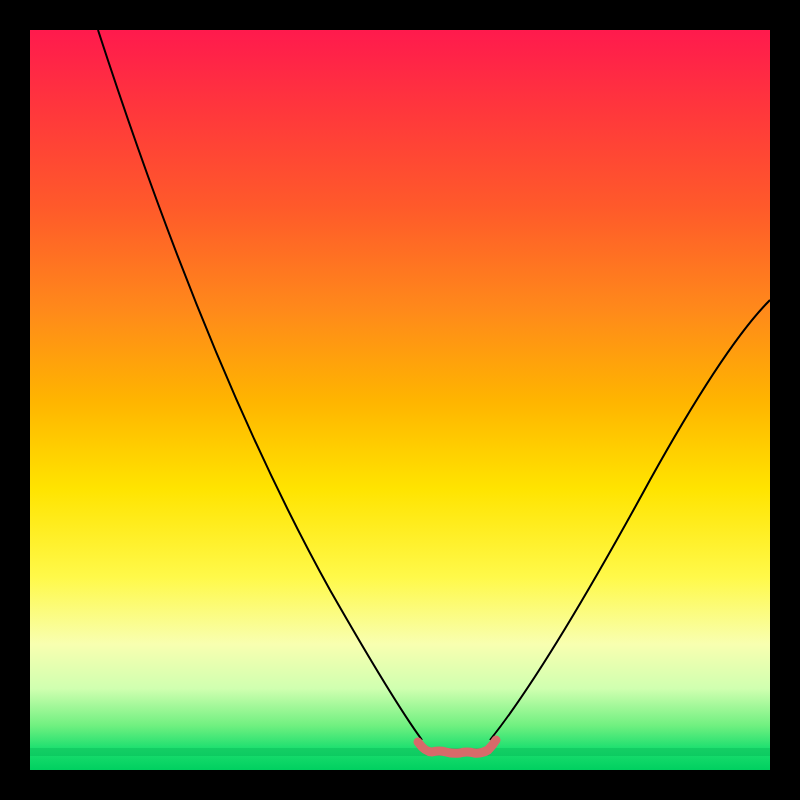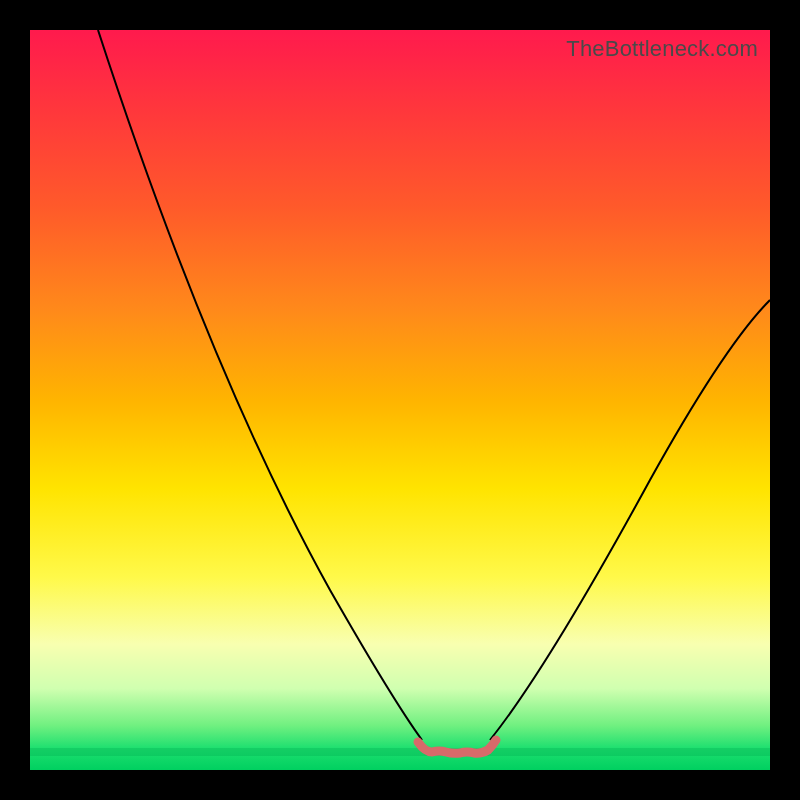--- a/index.html
+++ b/index.html
@@ -67,21 +67,20 @@
     stroke-width: 9;
     stroke-linecap: round;
     stroke-linejoin: round;
   }
 </style>
 </head>
 <body>
 
 <div class="frame">
   <div class="plot-area">
-    <div class="watermark">TheBottleneck.com</div>
 
     <svg class="curves" viewBox="0 0 740 740" preserveAspectRatio="none">
 
       <rect x="0" y="718" width="740" height="8" fill="#00b050" opacity="0.35"></rect>
 
       <path class="curve-main" d="M 68 0
                C 120 160, 200 380, 300 560
                C 340 630, 370 680, 392 710"></path>
 
       <path class="curve-main" d="M 460 710

